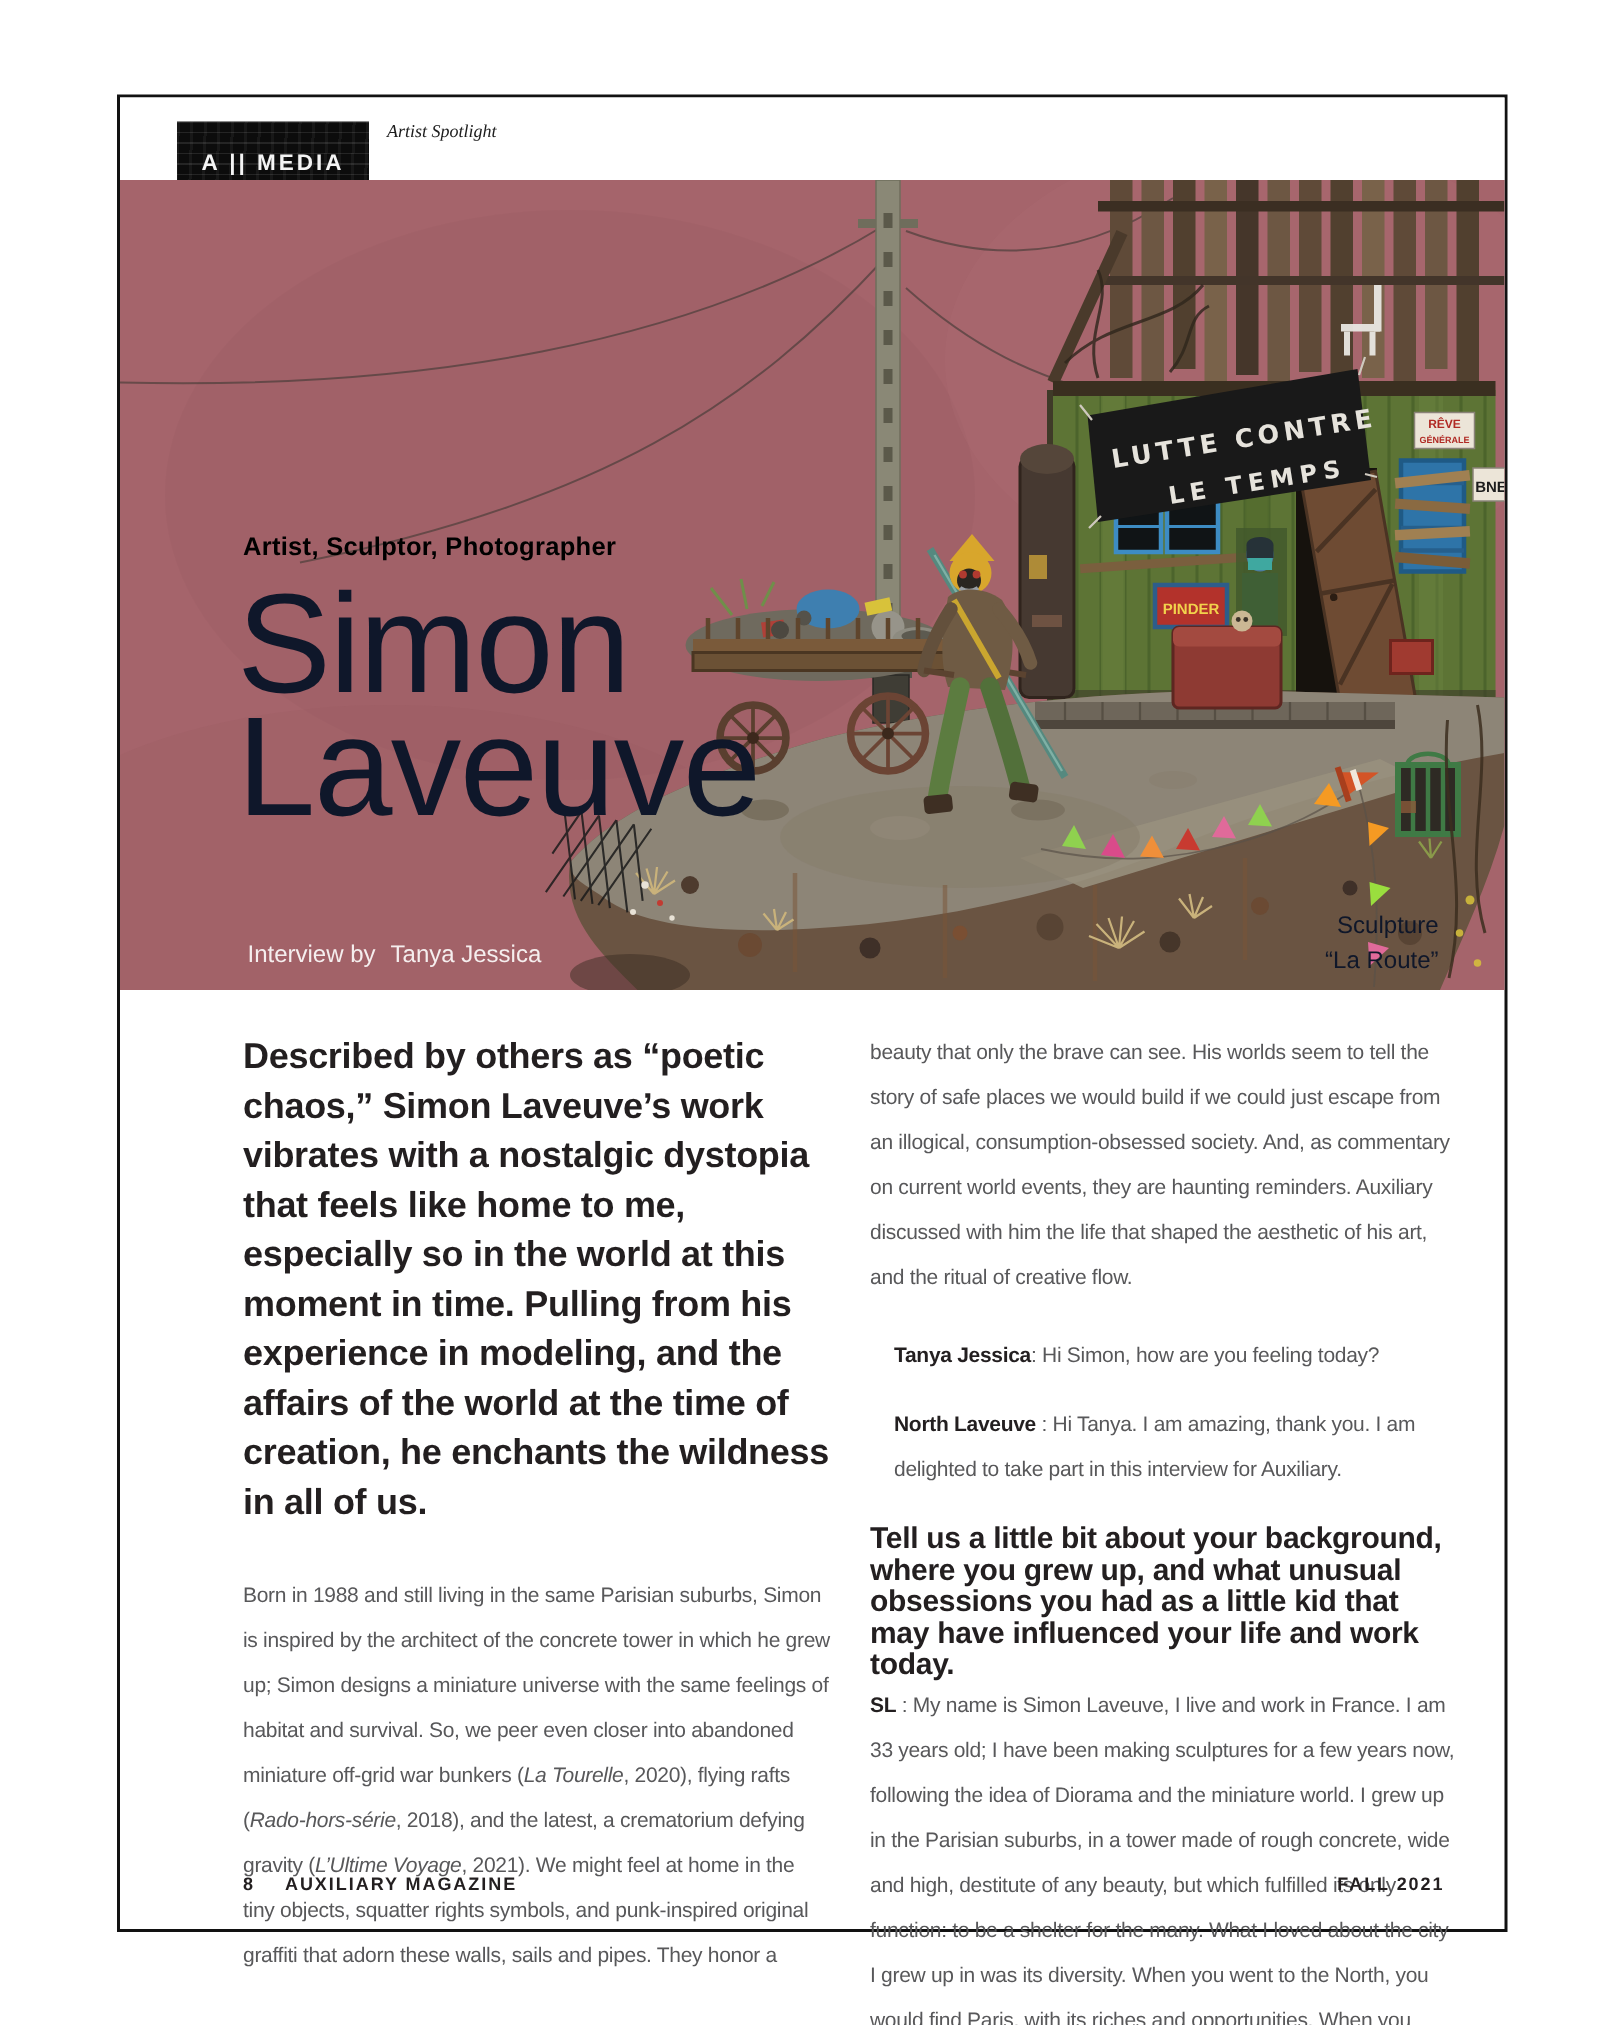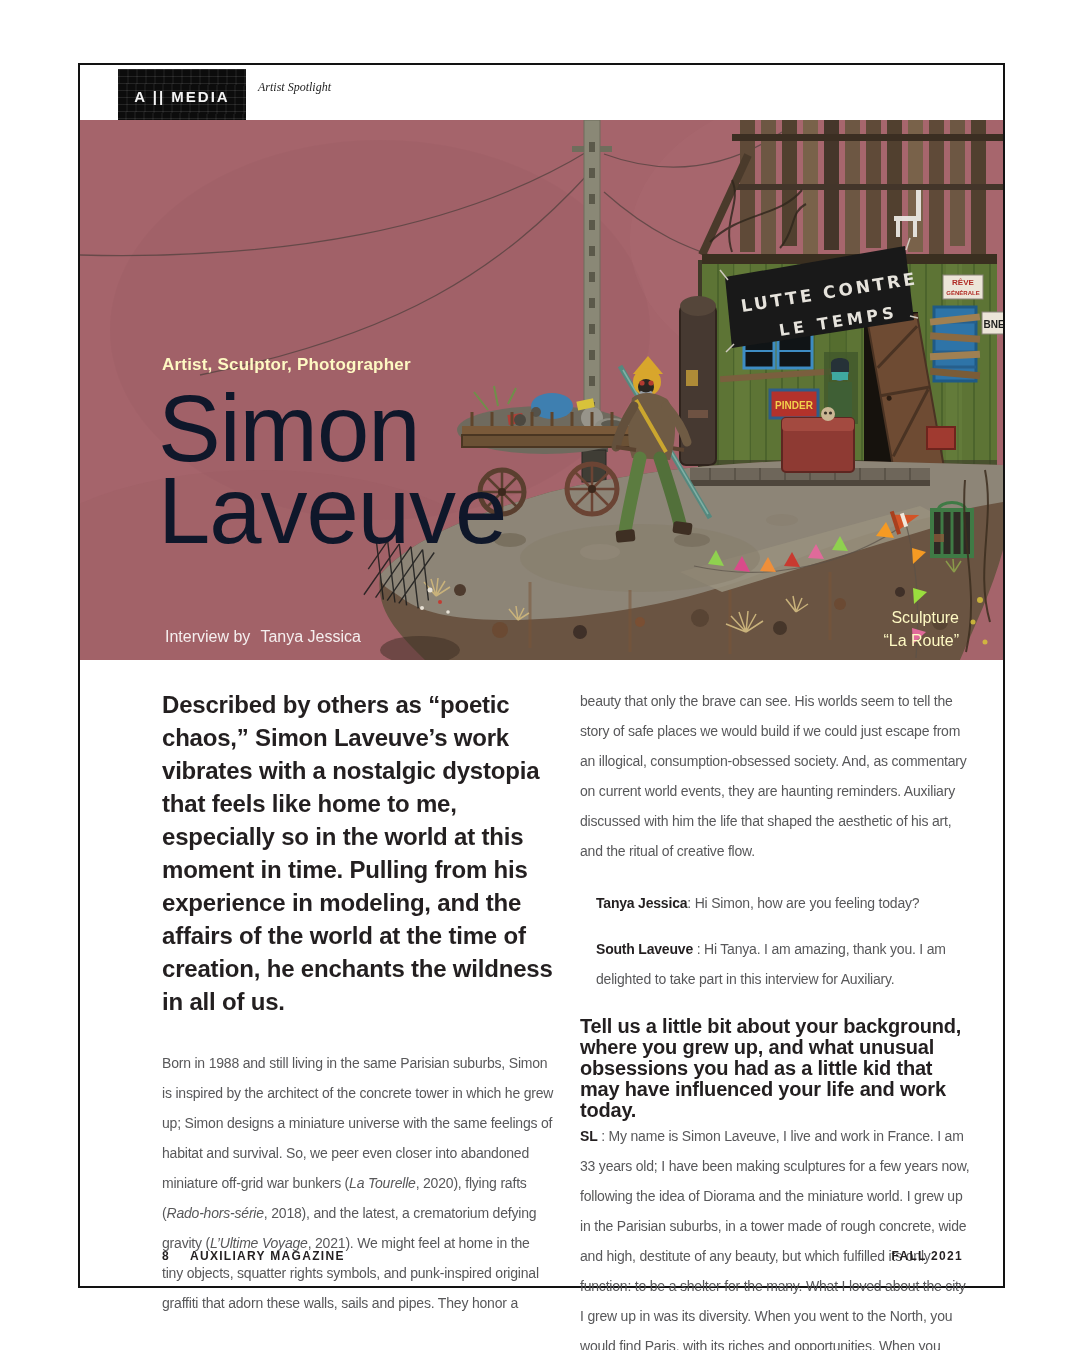--- a/index.html
+++ b/index.html
@@ -1,29 +1,29 @@
 <!DOCTYPE html>
 <html><head>
 <meta charset="utf-8">
 <style>
   html,body{margin:0;padding:0;background:#ffffff;}
   body{width:1080px;height:1350px;position:relative;font-family:"Liberation Sans",sans-serif;-webkit-font-smoothing:antialiased;}
   .page{position:absolute;left:78px;top:63px;width:927px;height:1225px;border:2px solid #121212;box-sizing:border-box;background:#fff;}
   
   .masthead{position:absolute;left:0;top:0;width:100%;height:55px;background:#fff;}
-  .logo-box{position:absolute;left:38px;top:4px;width:128px;height:55px;background:#0c0c0c;color:#f4f4f4;display:flex;align-items:center;justify-content:center;font-weight:bold;font-size:15px;letter-spacing:2px;background-image:repeating-linear-gradient(180deg,rgba(255,255,255,0.10) 0 1px,rgba(0,0,0,0) 1px 7px),repeating-linear-gradient(92deg,rgba(255,255,255,0.05) 0 2px,rgba(0,0,0,0) 2px 9px);}
+  .logo-box{position:absolute;left:38px;top:16px;width:128px;height:55px;background:#0c0c0c;color:#f4f4f4;display:flex;align-items:center;justify-content:center;font-weight:bold;font-size:15px;letter-spacing:2px;background-image:repeating-linear-gradient(180deg,rgba(255,255,255,0.10) 0 1px,rgba(0,0,0,0) 1px 7px),repeating-linear-gradient(92deg,rgba(255,255,255,0.05) 0 2px,rgba(0,0,0,0) 2px 9px);}
   .section-title{position:absolute;left:178px;top:15px;font-family:"Liberation Serif",serif;font-style:italic;font-size:12px;color:#1d1d1d;}
   
   .hero{position:absolute;left:0;top:55px;width:923px;height:540px;overflow:hidden;background:#a5646b;}
   .hero svg{position:absolute;left:0;top:0;width:100%;height:100%;display:block;}
-  .kicker{position:absolute;left:82px;top:235px;color:#fef9c3;font-size:17px;font-weight:bold;letter-spacing:0.2px;}
+  .kicker{position:absolute;left:82px;top:235px;color:#000000;font-size:17px;font-weight:bold;letter-spacing:0.2px;}
   .hero-title{position:absolute;left:78px;top:268px;color:#0f172a;font-weight:normal;font-size:94px;line-height:82px;letter-spacing:-1px;}
   .byline{position:absolute;left:85px;top:508px;color:#f5eeee;font-size:16px;}
   .byline .name{margin-left:10px;}
-  .photo-caption{position:absolute;right:44px;bottom:8px;color:#fef9c3;font-size:16px;line-height:23px;text-align:right;}
+  .photo-caption{position:absolute;right:44px;bottom:8px;color:#0f172a;font-size:16px;line-height:23px;text-align:right;}
   
   .col-left{position:absolute;left:82px;top:595px;width:392px;}
   .col-right{position:absolute;left:500px;top:595px;width:390px;}
   .intro{margin:28px 0 0 0;font-size:24px;line-height:33px;font-weight:bold;color:#231f20;letter-spacing:-0.2px;}
   .body-text{font-size:14px;line-height:30px;color:#58585a;letter-spacing:-0.2px;}
   .col-left .body-text{margin:30px 0 0 0;}
   .col-right .first{margin:26px 0 0 0;}
   .qa{margin:22px 0 0 0;}
   .qa p{margin:16px;}
   .question{margin:22px 0 0 0;font-weight:bold;color:#231f20;font-size:20px;line-height:21px;letter-spacing:-0.2px;}
@@ -352,21 +352,21 @@
 
   <div class="col-left">
     <p class="intro">Described by others as “poetic chaos,” Simon Laveuve’s work vibrates with a nostalgic dystopia that feels like home to me, especially so in the world at this moment in time. Pulling from his experience in modeling, and the affairs of the world at the time of creation, he enchants the wildness in all of us.</p>
     <p class="body-text"><span>Born in 1988 and still living in the same Parisian suburbs, Simon is inspired by the architect of the concrete tower in which he grew up; Simon designs a miniature universe with the same feelings of habitat and survival. So, we peer even closer into abandoned miniature off-grid war bunkers (</span><span class="seg-i">La Tourelle</span><span>, 2020), flying rafts (</span><span class="seg-i">Rado-hors-série</span><span>, 2018), and the latest, a crematorium defying gravity (</span><span class="seg-i">L’Ultime Voyage</span><span>, 2021). We might feel at home in the tiny objects, squatter rights symbols, and punk-inspired original graffiti that adorn these walls, sails and pipes. They honor a</span></p>
   </div>
 
   <div class="col-right">
     <p class="body-text first">beauty that only the brave can see. His worlds seem to tell the story of safe places we would build if we could just escape from an illogical, consumption-obsessed society. And, as commentary on current world events, they are haunting reminders. Auxiliary discussed with him the life that shaped the aesthetic of his art, and the ritual of creative flow.</p>
     <div class="qa body-text">
       <p><span class="seg-b">Tanya Jessica</span><span>: Hi Simon, how are you feeling today?</span></p>
-      <p><span class="seg-b">South Laveuve</span><span> : Hi Tanya. I am amazing, thank you. I am delighted to take part in this interview for Auxiliary.</span></p>
+      <p><span class="seg-b">North Laveuve</span><span> : Hi Tanya. I am amazing, thank you. I am delighted to take part in this interview for Auxiliary.</span></p>
     </div>
     <p class="question">Tell us a little bit about your background, where you grew up, and what unusual obsessions you had as a little kid that may have influenced your life and work today.</p>
     <p class="body-text answer"><span class="seg-b">SL</span><span> : My name is Simon Laveuve, I live and work in France. I am 33 years old; I have been making sculptures for a few years now, following the idea of Diorama and the miniature world. I grew up in the Parisian suburbs, in a tower made of rough concrete, wide and high, destitute of any beauty, but which fulfilled its only function: to be a shelter for the many. What I loved about the city I grew up in was its diversity. When you went to the North, you would find Paris, with its riches and opportunities. When you went to the South, it would all be deserted factories, vacant lots and abandoned businesses. From the youngest age, I started to explore, and I quickly learned to observe. I never stopped observing after that.</span></p>
   </div>
 
   <div class="footer">
     <div>
       <span class="pageno">8</span><span>AUXILIARY MAGAZINE</span>
     </div>
     <div>FALL 2021</div>

